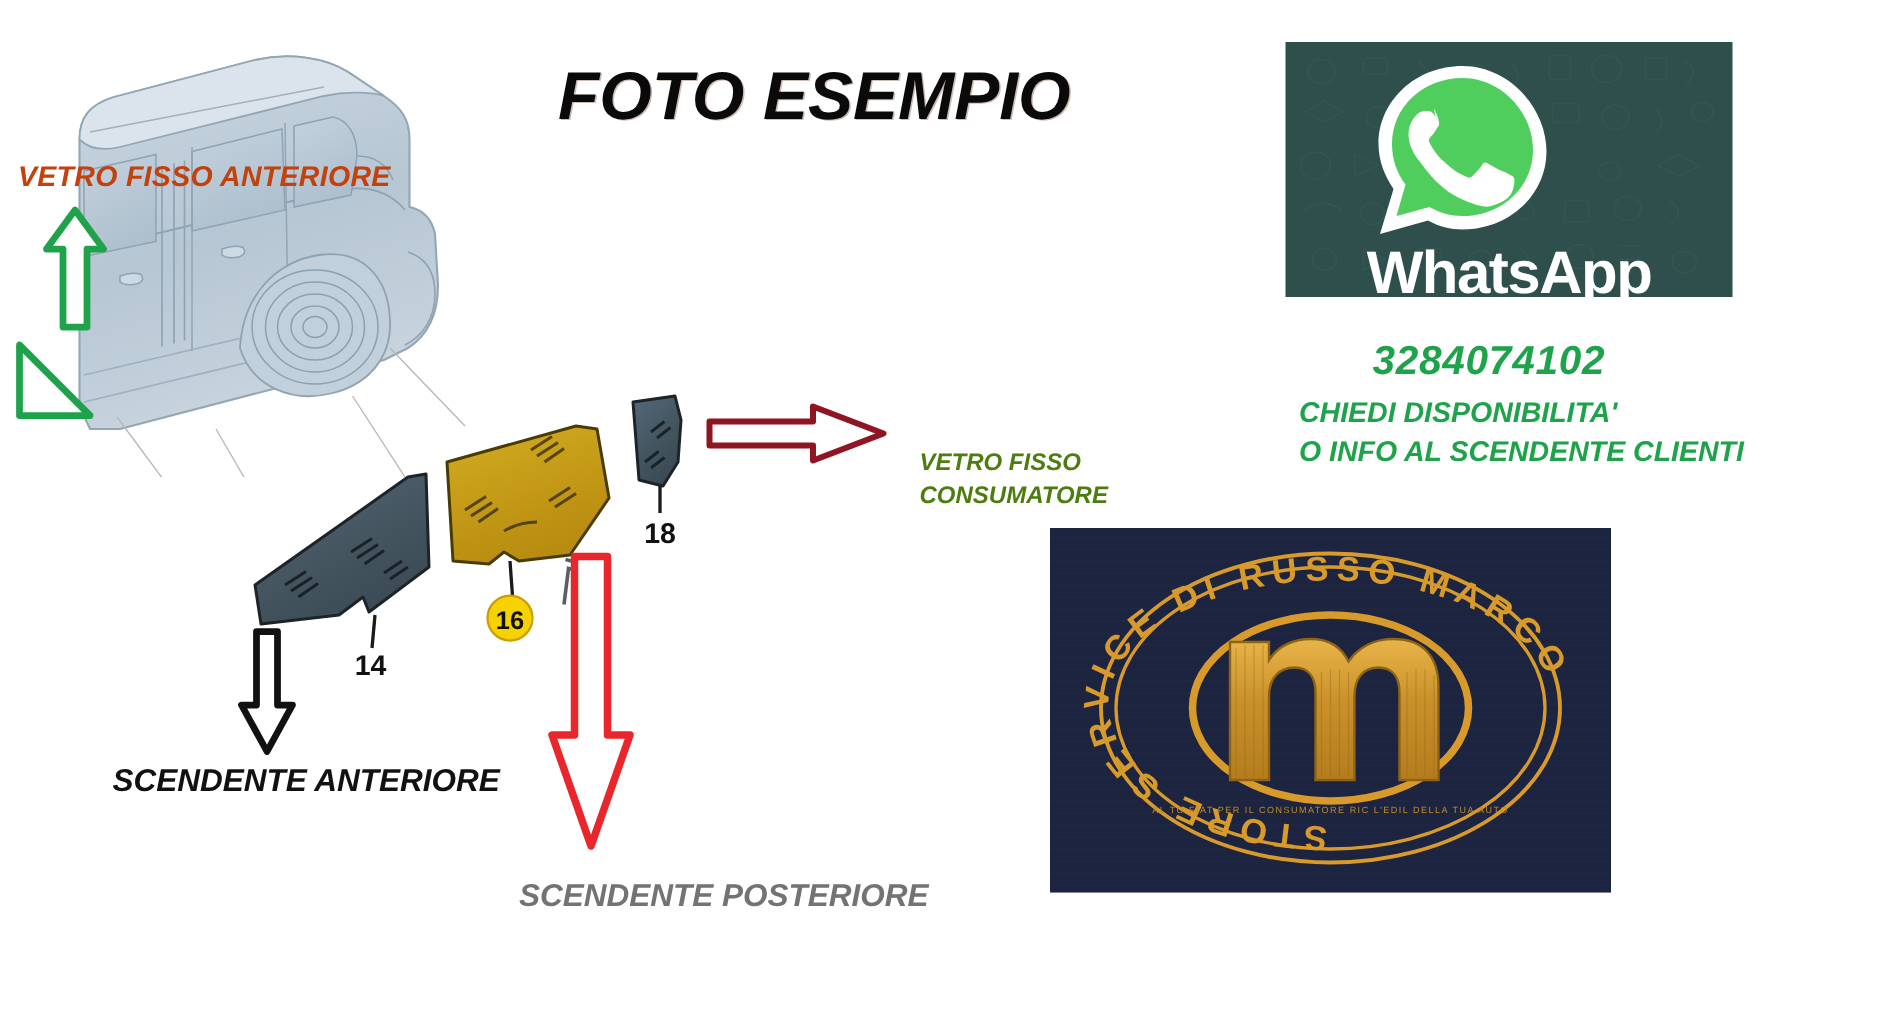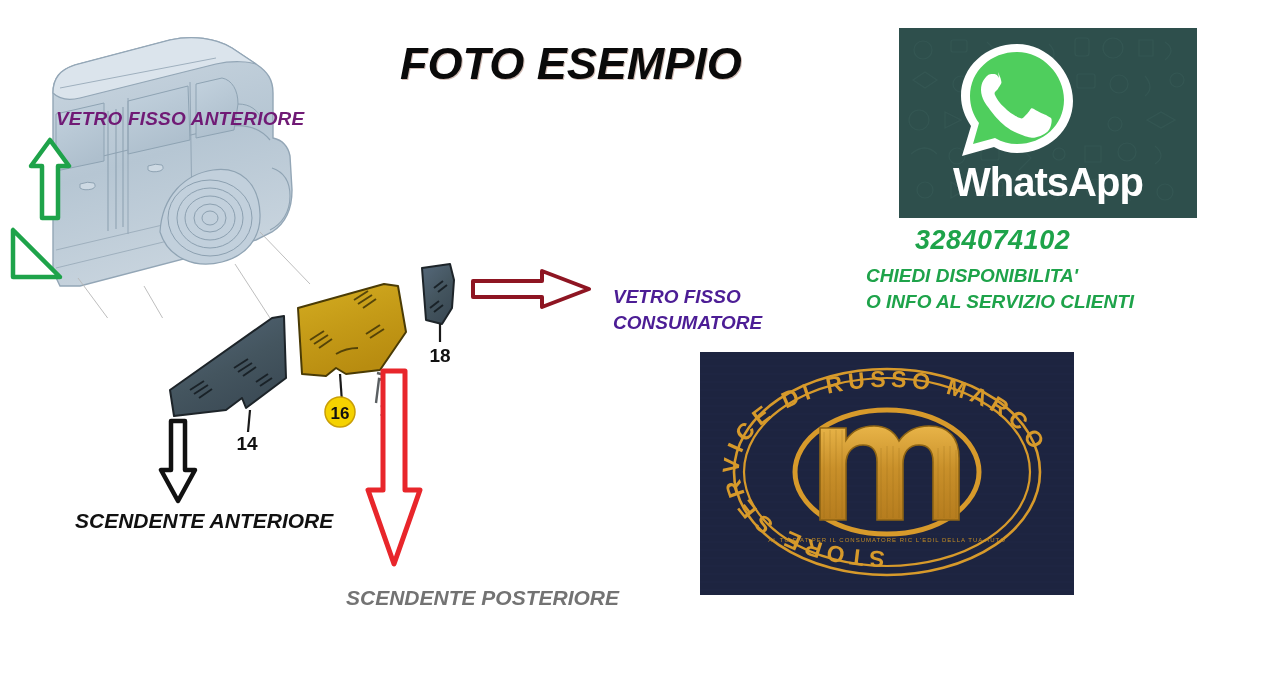--- a/index.html
+++ b/index.html
@@ -9,50 +9,50 @@
     font-family:"Liberation Sans", sans-serif;
     overflow:hidden;
     position:relative;
   }
   #stage{position:absolute;left:0;top:0;width:1264px;height:678px;}
 
   .abs{position:absolute;}
 
   
   #headline{
-    left:400px; top:38px;
+    left:372px; top:38px;
     font-size:45px; font-weight:bold; font-style:italic;
     color:#0a0a0a; letter-spacing:0px; white-space:nowrap;
     text-shadow:1px 1px 0 rgba(120,60,40,.35);
   }
 
   
   .lbl{font-weight:bold;font-style:italic;white-space:nowrap;}
-  #lbl-vfa{left:12px;top:108px;font-size:19px;color:#701a75;letter-spacing:.2px;margin-left:44px;}
-  #lbl-vfp{left:613px;top:284px;font-size:19px;color:#4c1d95;line-height:1.35;}
+  #lbl-vfa{left:12px;top:108px;font-size:19px;color:#c2410c;letter-spacing:.2px;}
+  #lbl-vfp{left:613px;top:298px;font-size:16px;color:#4d7c0f;line-height:1.35;}
   #lbl-sa{left:75px;top:509px;font-size:21px;color:#111111;}
   #lbl-sp{left:346px;top:586px;font-size:21px;color:#737373;}
 
   
   #car{left:20px;top:18px;width:400px;height:300px;}
 
   
   #parts{left:150px;top:250px;width:340px;height:220px;}
 
   
   .arrowbox{pointer-events:none;}
   #arr-green-up{left:28px;top:136px;width:44px;height:86px;}
   #arr-green-tri{left:8px;top:226px;width:56px;height:56px;}
   #arr-black-down{left:158px;top:418px;width:40px;height:86px;}
   #arr-red-down{left:364px;top:368px;width:60px;height:200px;}
   #arr-darkred-right{left:470px;top:268px;width:122px;height:42px;}
 
   
   #wa-panel{
-    left:899px;top:28px;width:298px;height:190px;
+    left:857px;top:28px;width:298px;height:170px;
     background:#2e4f4c;overflow:hidden;
   }
   #wa-doodle{position:absolute;left:0;top:0;width:100%;height:100%;opacity:.5;}
   #wa-logo{position:absolute;left:52px;top:10px;width:132px;height:126px;}
   #wa-word{
     position:absolute;left:0;right:0;top:132px;
     text-align:center;color:#ffffff;
     font-size:40px;font-weight:bold;letter-spacing:-1px;
     font-family:"Liberation Sans", sans-serif;
   }
@@ -311,21 +311,21 @@
                c1,-2 0,-3 0,-4 c0,-1 -2,-6 -3,-8 Z" fill="#ffffff"></path>
     </svg>
 
     <div id="wa-word">WhatsApp</div>
   </div>
 
   <div class="abs" id="phone">3284074102</div>
 
   <div class="abs" id="contact-lines">
     <div>CHIEDI DISPONIBILITA'</div>
-    <div>O INFO AL SERVIZIO CLIENTI</div>
+    <div>O INFO AL SCENDENTE CLIENTI</div>
   </div>
 
   <div class="abs" id="logo-panel">
     <svg id="logo-svg" viewBox="0 0 374 243">
       <defs>
         <path id="ringpath" d="M187,199 a148,82 0 1,1 0.1,0"></path>
         <linearGradient id="goldgrad" x1="0" y1="0" x2="0" y2="1">
           <stop offset="0%" stop-color="#e8b448"></stop>
           <stop offset="45%" stop-color="#c9902a"></stop>
           <stop offset="100%" stop-color="#b57c1e"></stop>

